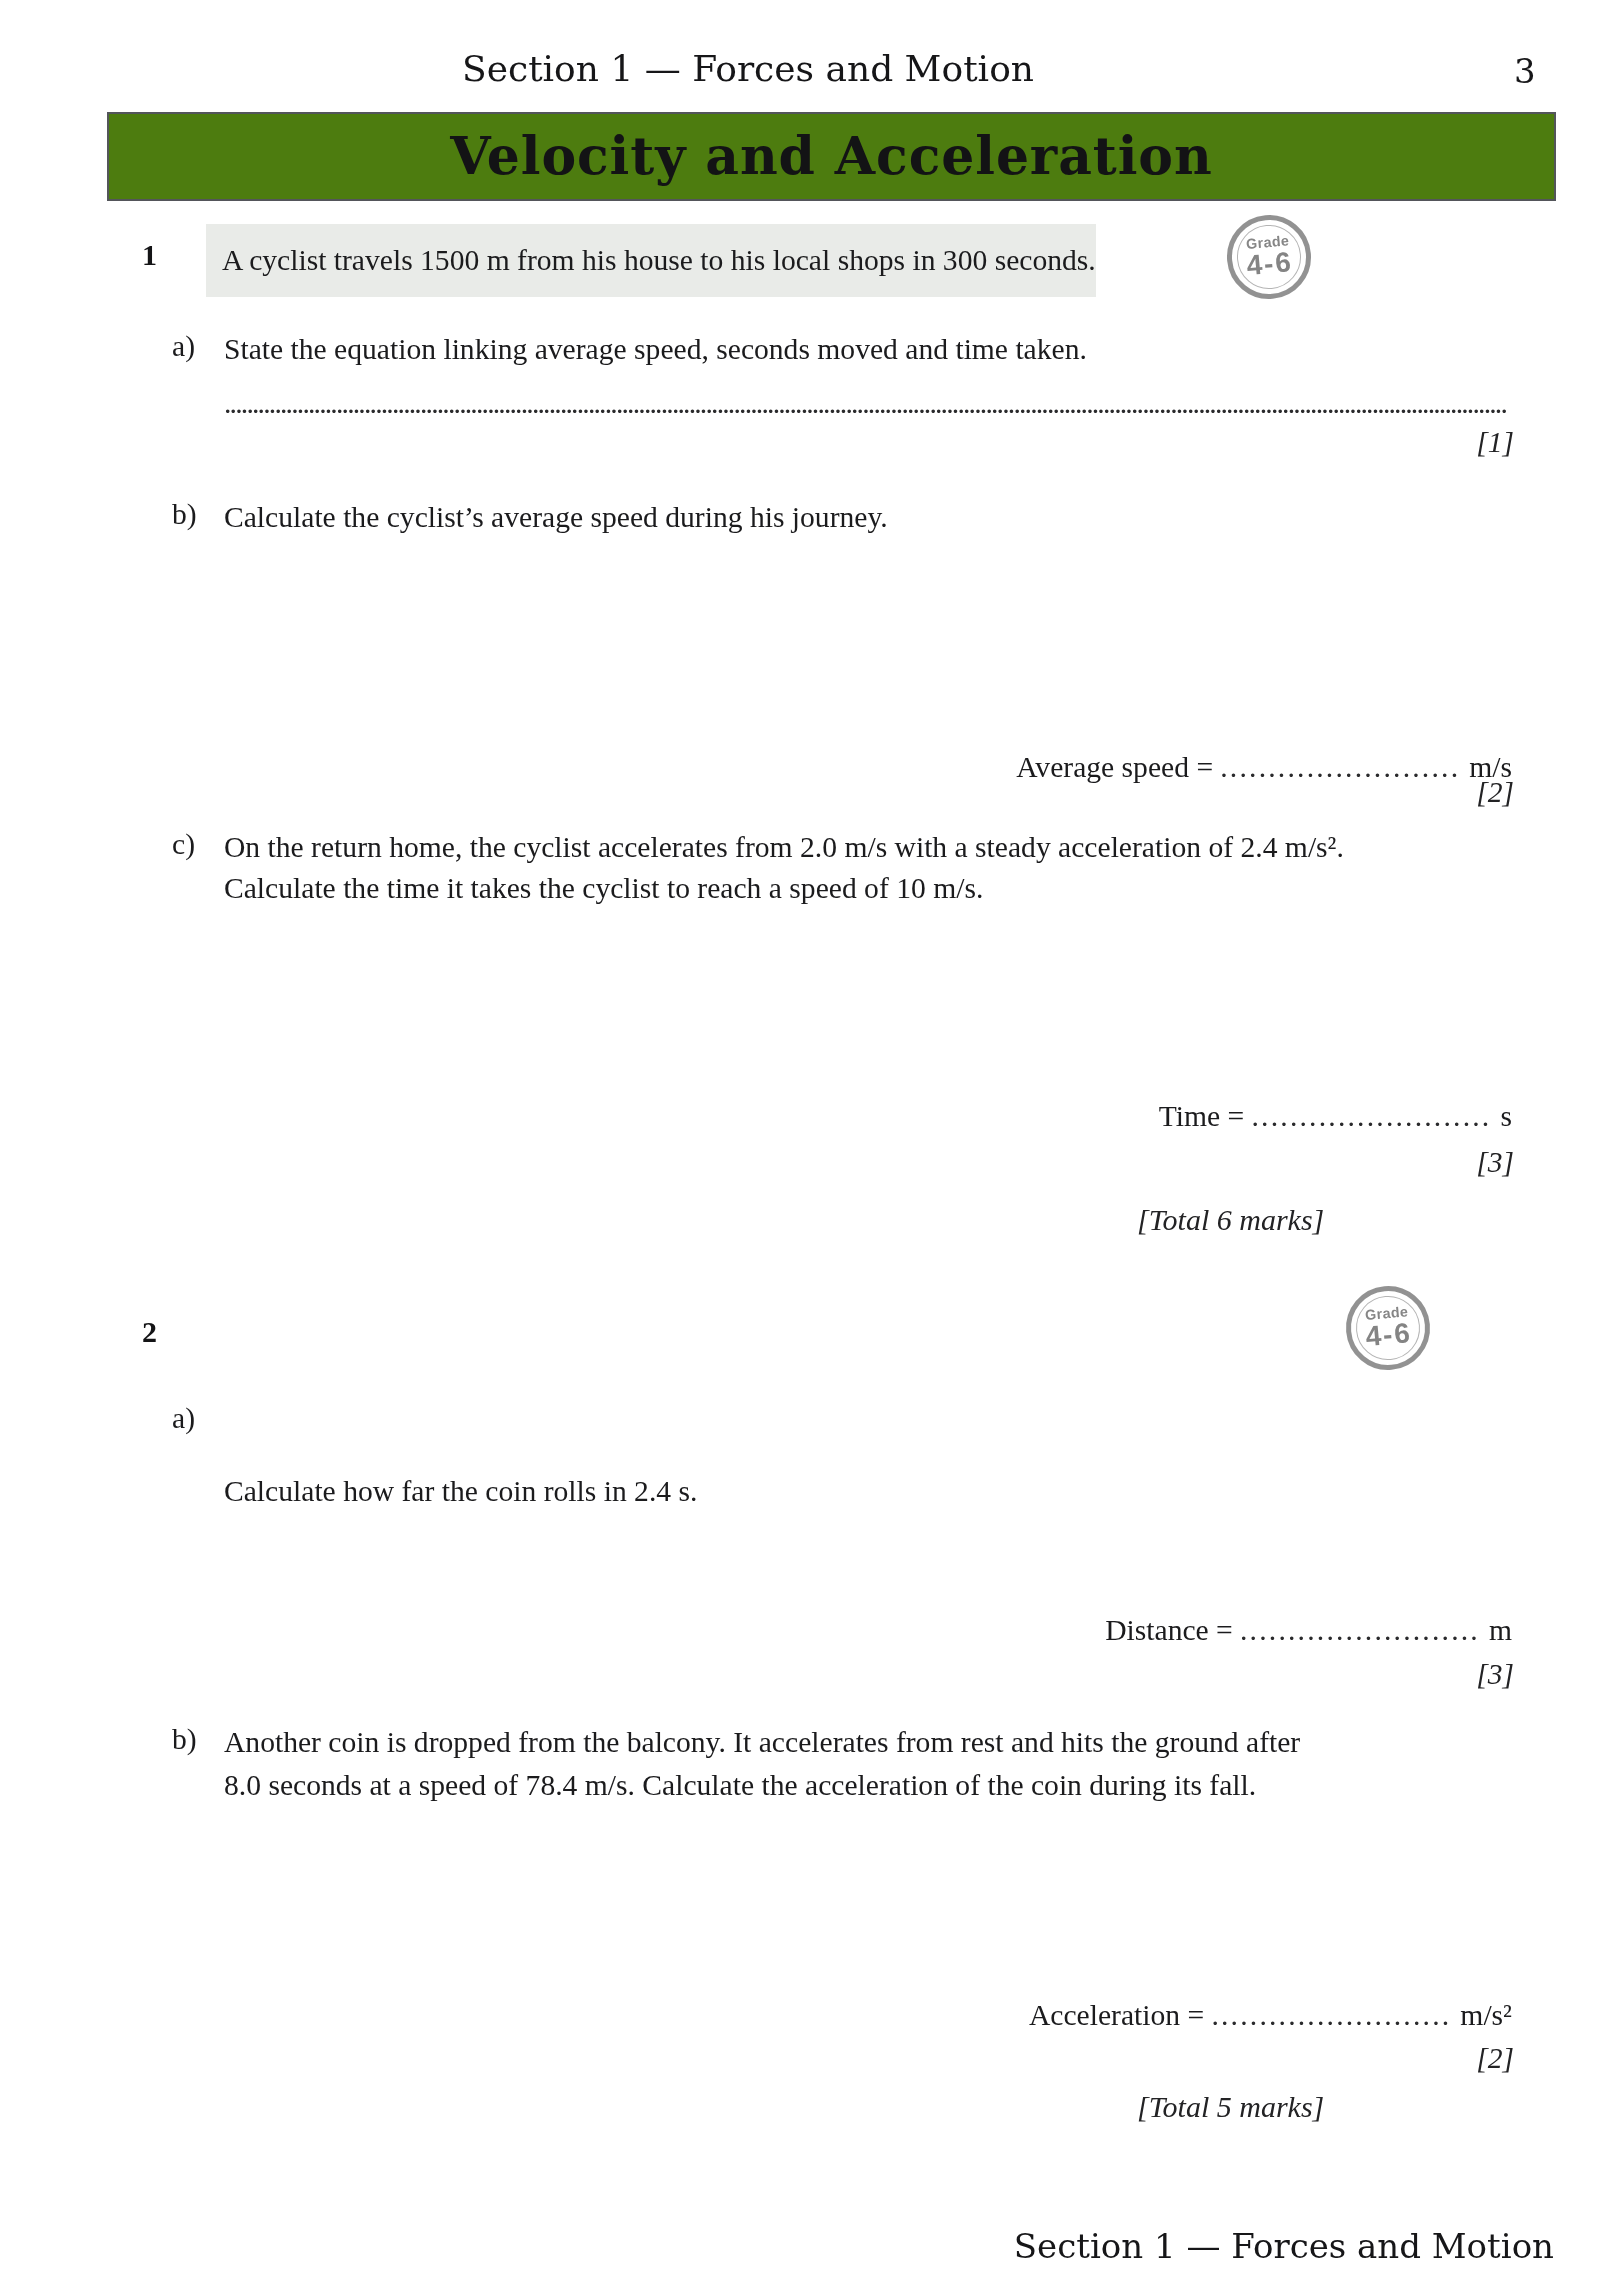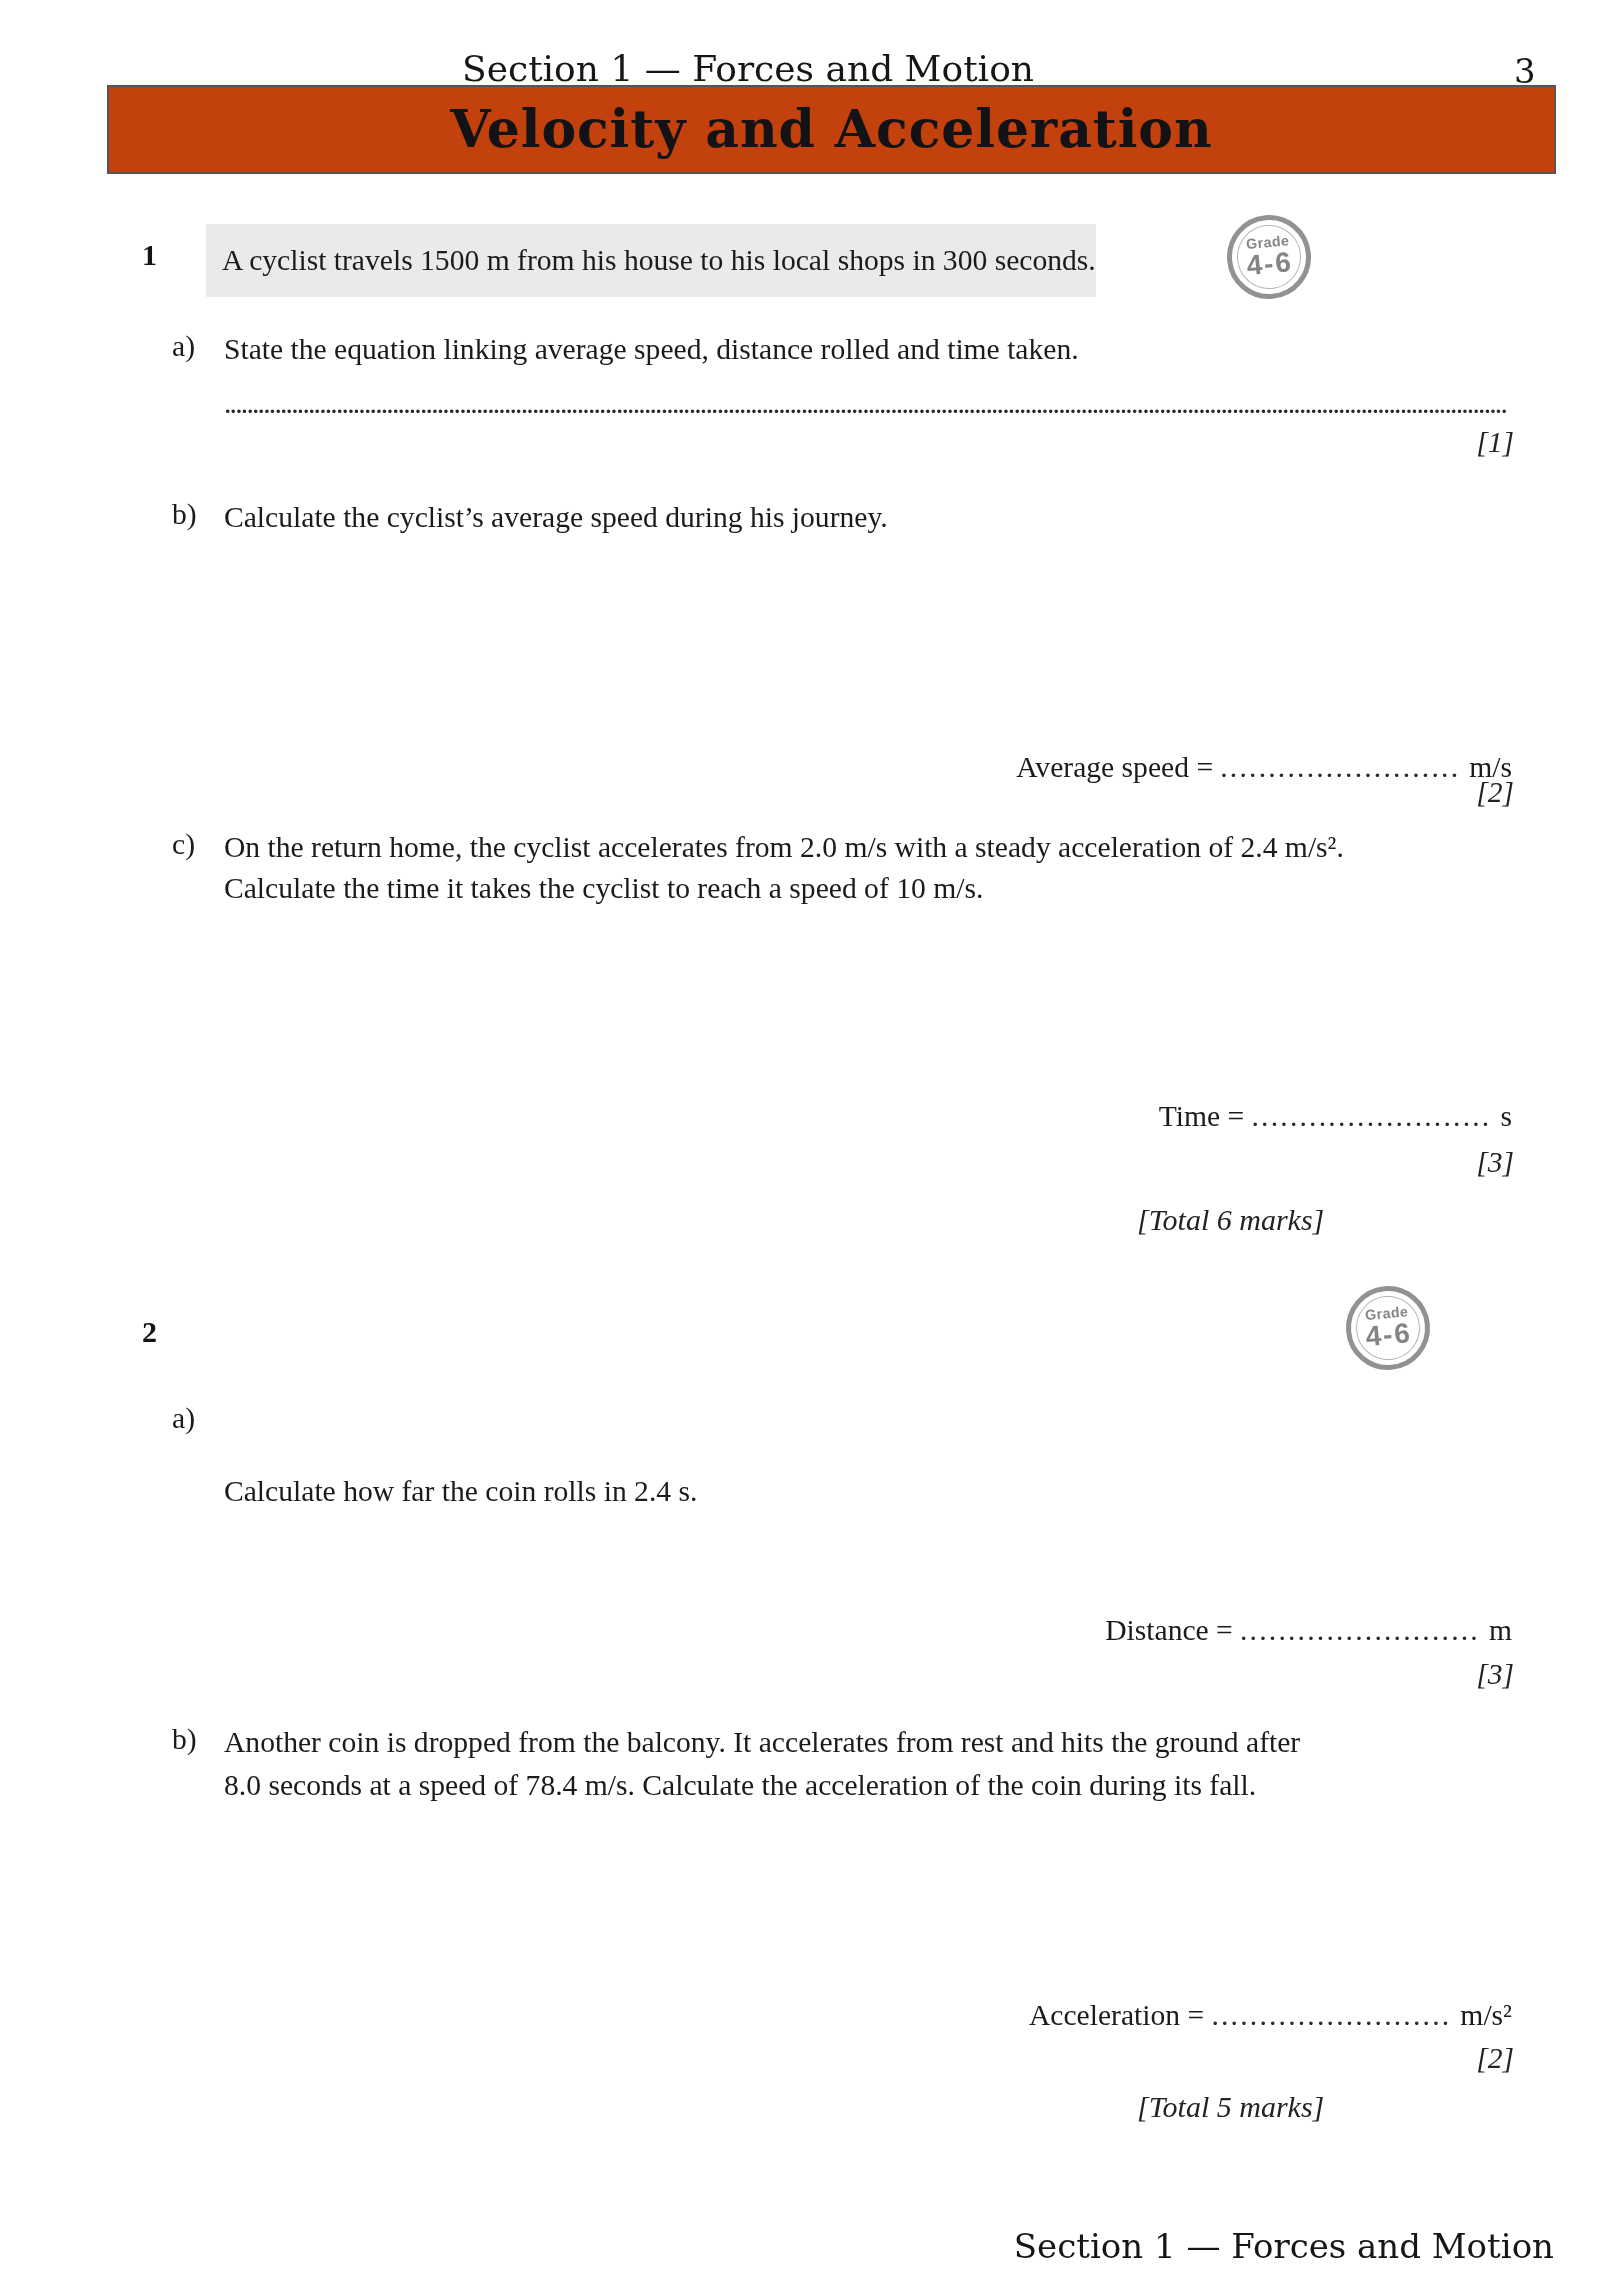--- a/index.html
+++ b/index.html
@@ -16,22 +16,22 @@
   .abs{position:absolute;}
   .slab{font-family:"DejaVu Serif",serif;}
   .body-text{font-size:29.6px; line-height:39px; color:#1b1b1d;}
   .hdr{
     left:300px; top:48px; width:896px;
     text-align:center; font-size:36px; color:#161618;
     letter-spacing:0px;
   }
   .pageno{left:1514px; top:51px; width:63px; font-size:34px; color:#161618;}
   .title-box{
-    left:107px; top:85px; width:1449px; height:89px;
-    background:#c2410c;
+    left:107px; top:112px; width:1449px; height:89px;
+    background:#4d7c0f;
     border:2.7px solid #53555a;
     box-sizing:border-box;
   }
   .title-text{
     width:100%; text-align:center;
     font-weight:bold; font-size:52px; line-height:83px;
     color:#131315; letter-spacing:0.9px;
   }
   .qnum{font-size:30px; font-weight:bold; color:#141416;}
   .stem-box{
@@ -99,21 +99,21 @@
   </div>
 
   <div class="abs badge" style="left:1227px; top:215px;">
     <div class="badge-inner">
       <div class="badge-grade">Grade</div>
       <div class="badge-range">4-6</div>
     </div>
   </div>
 
   <div class="abs part-label" style="left:172px; top:330px;">a)</div>
-  <div class="abs body-text" style="left:224px; top:330px;">State the equation linking average speed, distance rolled and time taken.</div>
+  <div class="abs body-text" style="left:224px; top:330px;">State the equation linking average speed, seconds moved and time taken.</div>
   <div class="abs leader-line" style="left:224px; top:387px;">..........................................................................................................................................................................................................................................................................</div>
   <div class="abs mark" style="left:1245px; top:426px;">[1]</div>
 
   <div class="abs part-label" style="left:172px; top:498px;">b)</div>
   <div class="abs body-text" style="left:224px; top:498px;">Calculate the cyclist’s average speed during his journey.</div>
   <div class="abs answer-line" style="left:706px; top:727px;margin-top:24px;">
     <span>Average speed =</span><span class="dots">.........................</span><span>m/s</span>
   </div>
   <div class="abs mark" style="left:1245px; top:776px;">[2]</div>
 

